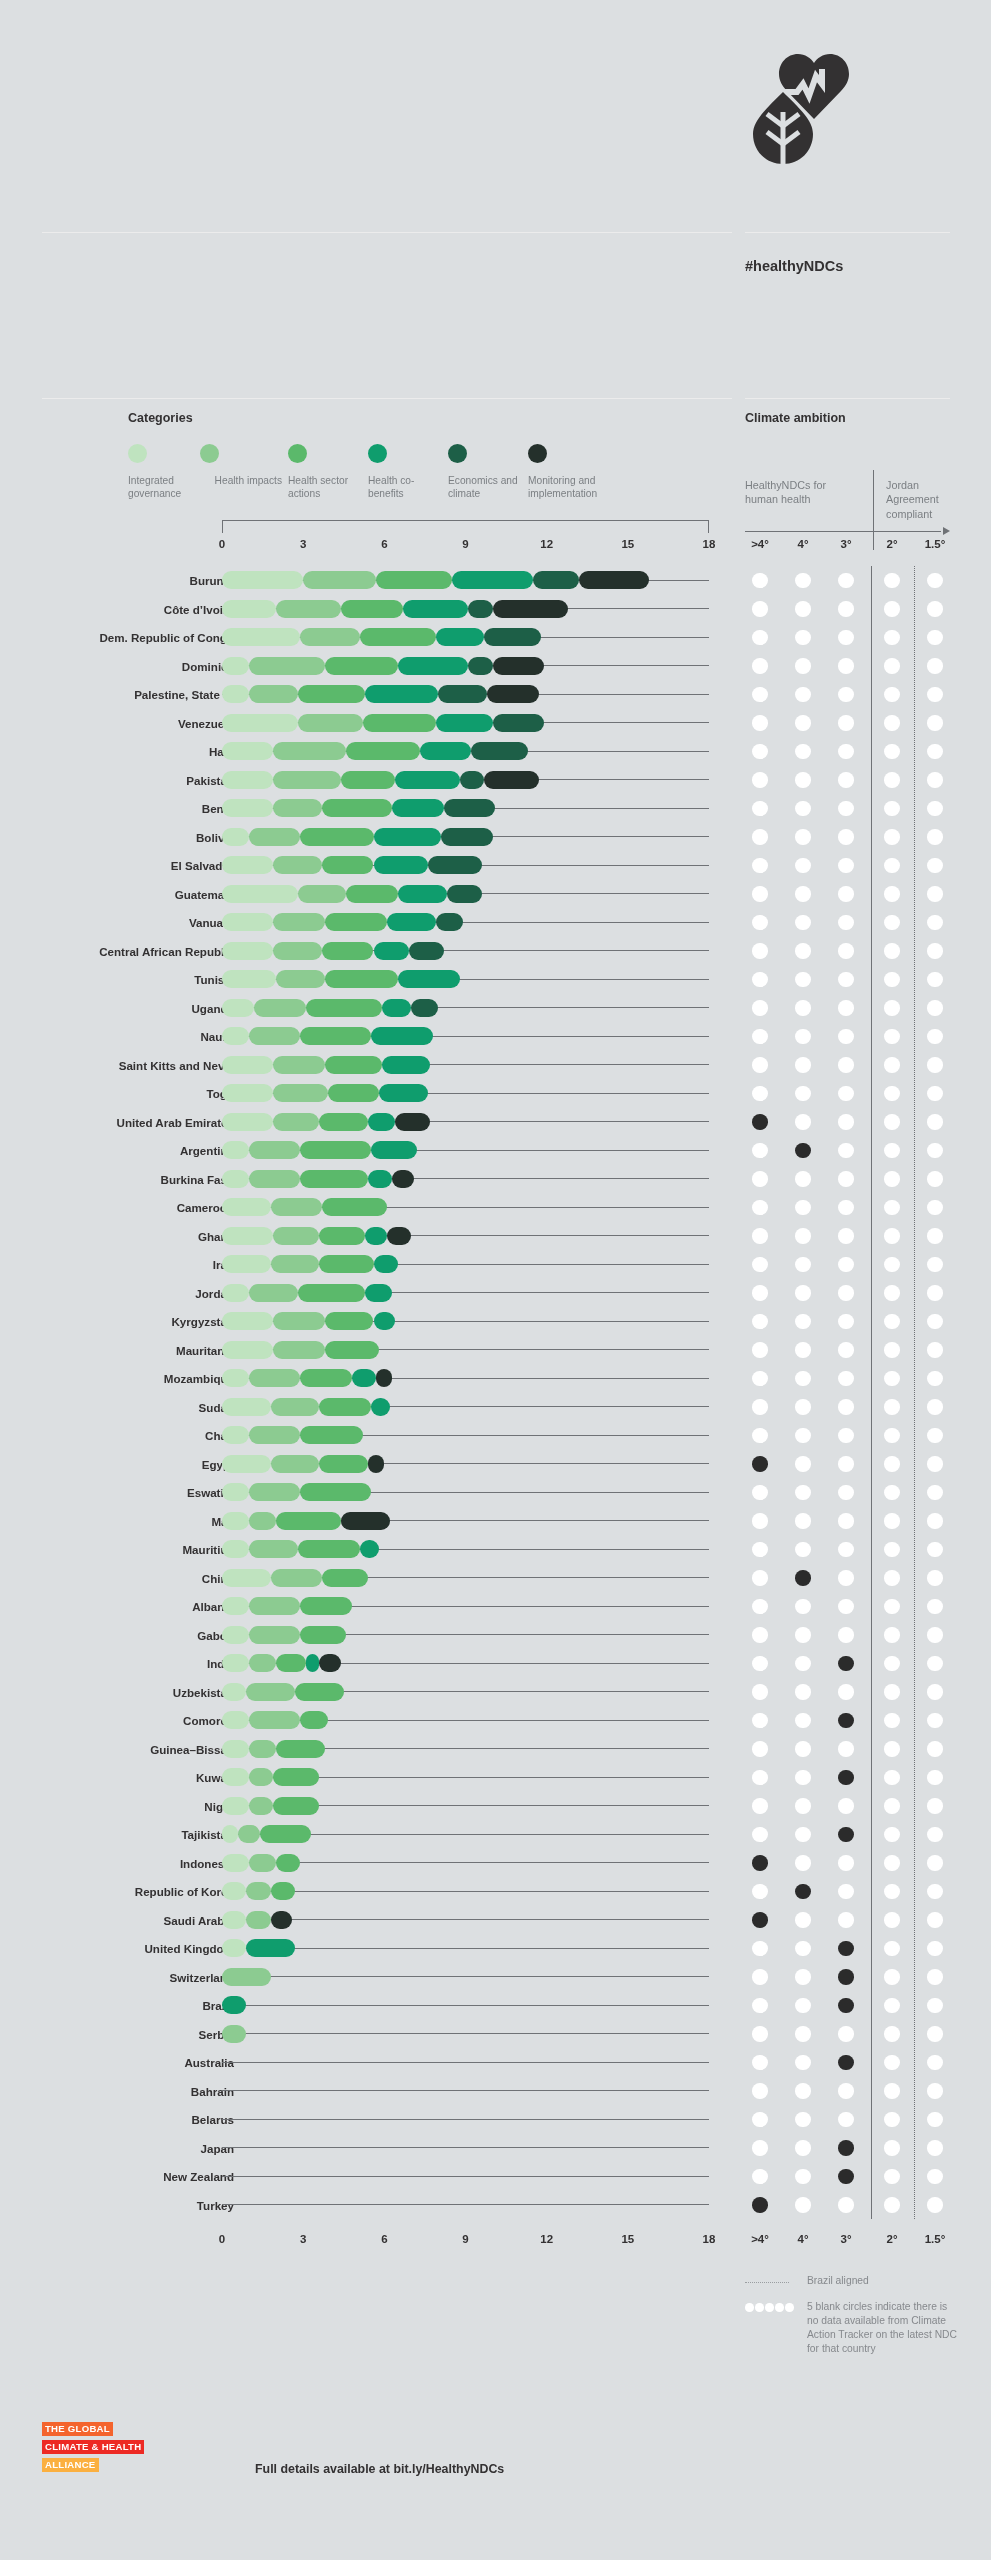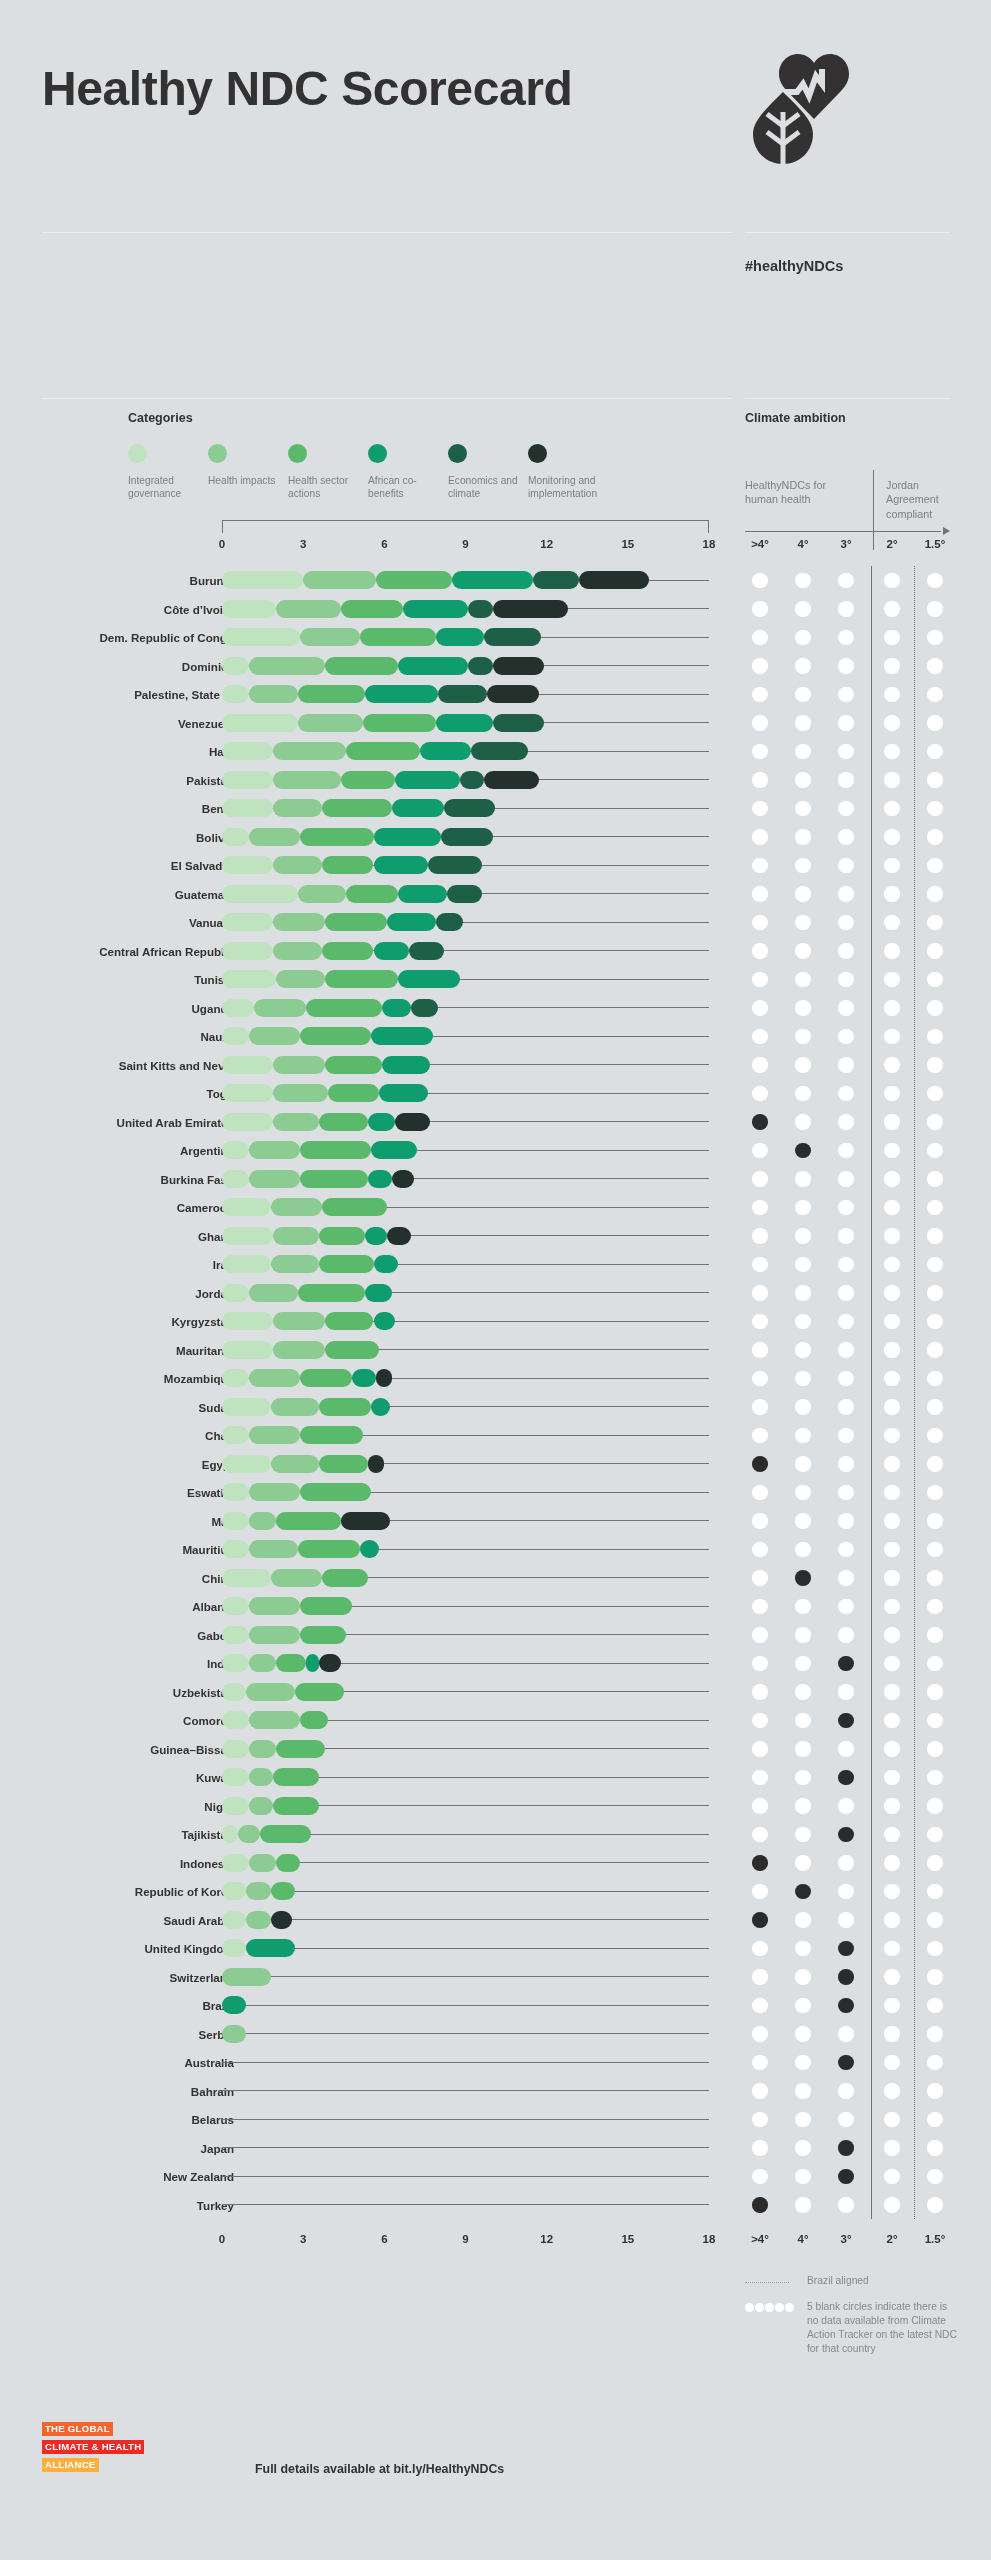--- a/index.html
+++ b/index.html
@@ -148,21 +148,20 @@
   #gcha-logo .l3 { background: #fbb040; }
   #footer-note {
     position: absolute; left: 255px; top: 2462px;
     font-size: 12.4px; font-weight: bold; color: #333132;
   }
 </style>
 </head>
 <body>
 
 <div id="header">
-  <div id="main-title">Healthy NDC Scorecard</div>
   <div id="title-rule"></div>
 
   <div id="logo-mark">
     <svg viewBox="0 0 112 120" width="112" height="120">
       <path d="M63 6c-7 0-13 4-16 9-3-5-9-9-16-9C20 6 12 15 12 26c0 6 3 12 8 17l27 28 27-28c5-5 8-11 8-17C82 15 74 6 63 6z" transform="translate(22,0)" fill="#333132"></path>
       <path d="M47 3 L47 18 L41 10 L34 30 L28 18 L22 26 L6 26" transform="translate(30,18)" fill="none" stroke="#dcdfe1" stroke-width="6" stroke-linejoin="miter"></path>
       <path d="M36 42 C20 58 6 70 6 84 C6 101 19 114 36 114 C53 114 66 101 66 84 C66 70 52 58 36 42 Z" transform="translate(2,2)" fill="#333132"></path>
       <g transform="translate(2,2)" stroke="#dcdfe1" stroke-width="5" fill="none" stroke-linecap="butt">
         <line x1="36" y1="62" x2="36" y2="114"></line>
         <line x1="36" y1="76" x2="20" y2="64"></line>
@@ -178,31 +177,31 @@
 
 <div id="legend-rule-left"></div>
 <div id="legend-rule-right"></div>
 <div id="cat-heading">Categories</div>
 <div id="amb-heading">Climate ambition</div>
 <div id="cat-legend-items">
     <div class="cat-item" style="left: 128px;">
       <div class="cat-swatch" style="background: rgb(191, 227, 191);"></div>
       <div class="cat-label">Integrated governance</div>
     </div>
-    <div class="cat-item" style="left: 208px;">
+    <div class="cat-item" style="left: 200px; text-align: right;">
       <div class="cat-swatch" style="background: rgb(140, 203, 145);"></div>
       <div class="cat-label">Health impacts</div>
     </div>
     <div class="cat-item" style="left: 288px;">
       <div class="cat-swatch" style="background: rgb(91, 185, 107);"></div>
       <div class="cat-label">Health sector actions</div>
     </div>
     <div class="cat-item" style="left: 368px;">
       <div class="cat-swatch" style="background: rgb(15, 157, 109);"></div>
-      <div class="cat-label">African co-benefits</div>
+      <div class="cat-label">Health co-benefits</div>
     </div>
     <div class="cat-item" style="left: 448px;">
       <div class="cat-swatch" style="background: rgb(29, 95, 71);"></div>
       <div class="cat-label">Economics and climate</div>
     </div>
     <div class="cat-item" style="left: 528px;">
       <div class="cat-swatch" style="background: rgb(36, 48, 43);"></div>
       <div class="cat-label">Monitoring and implementation</div>
     </div>
   </div>

